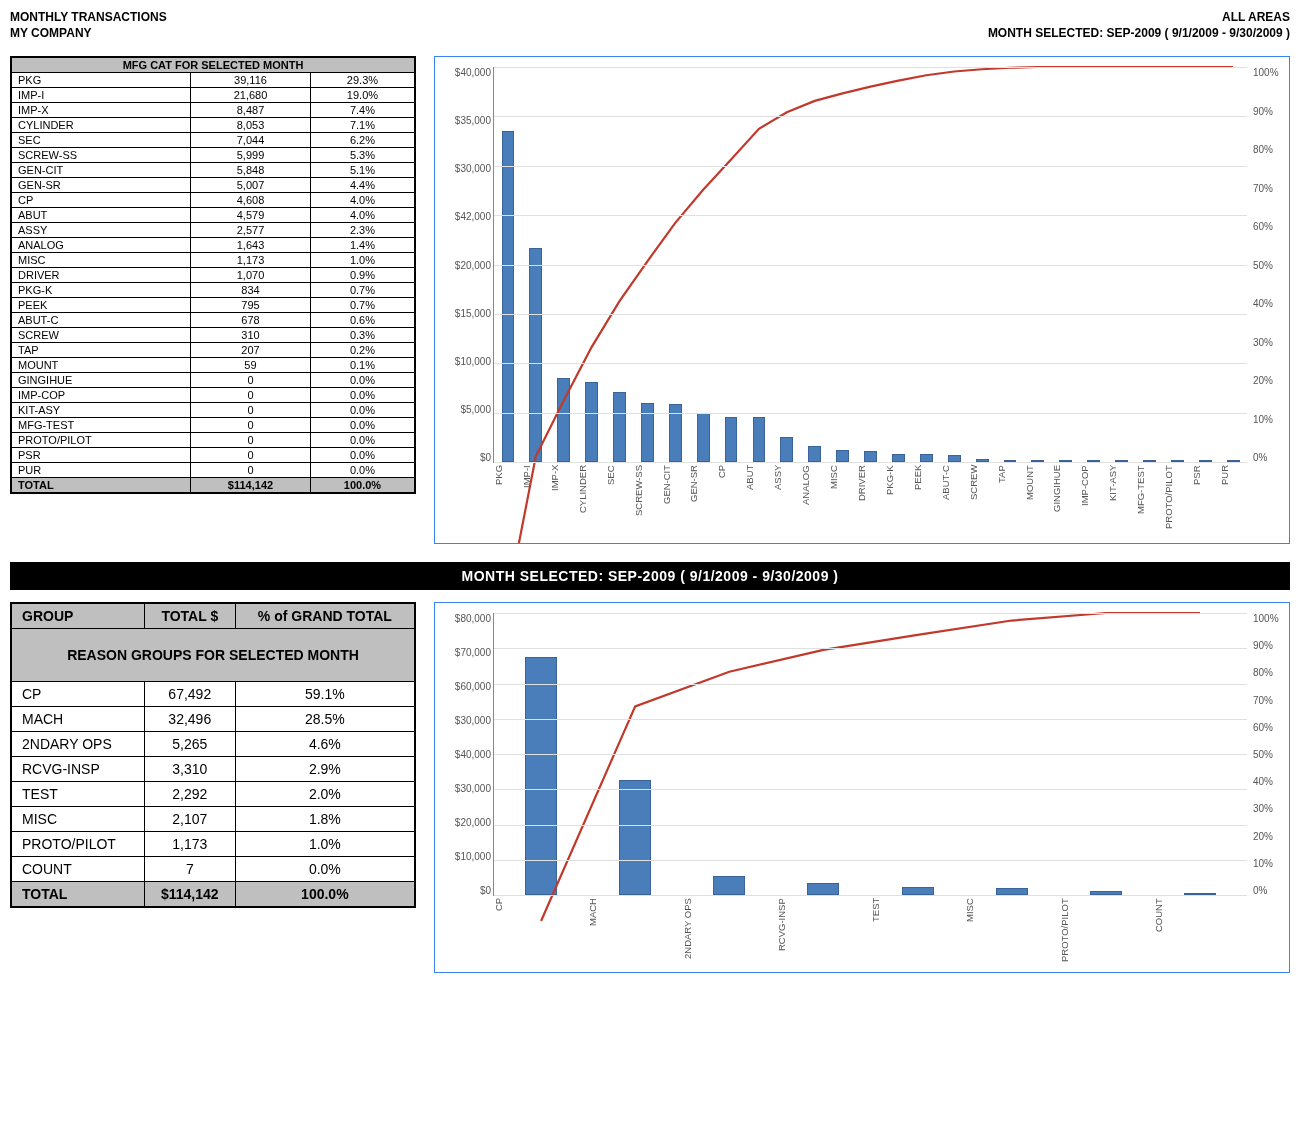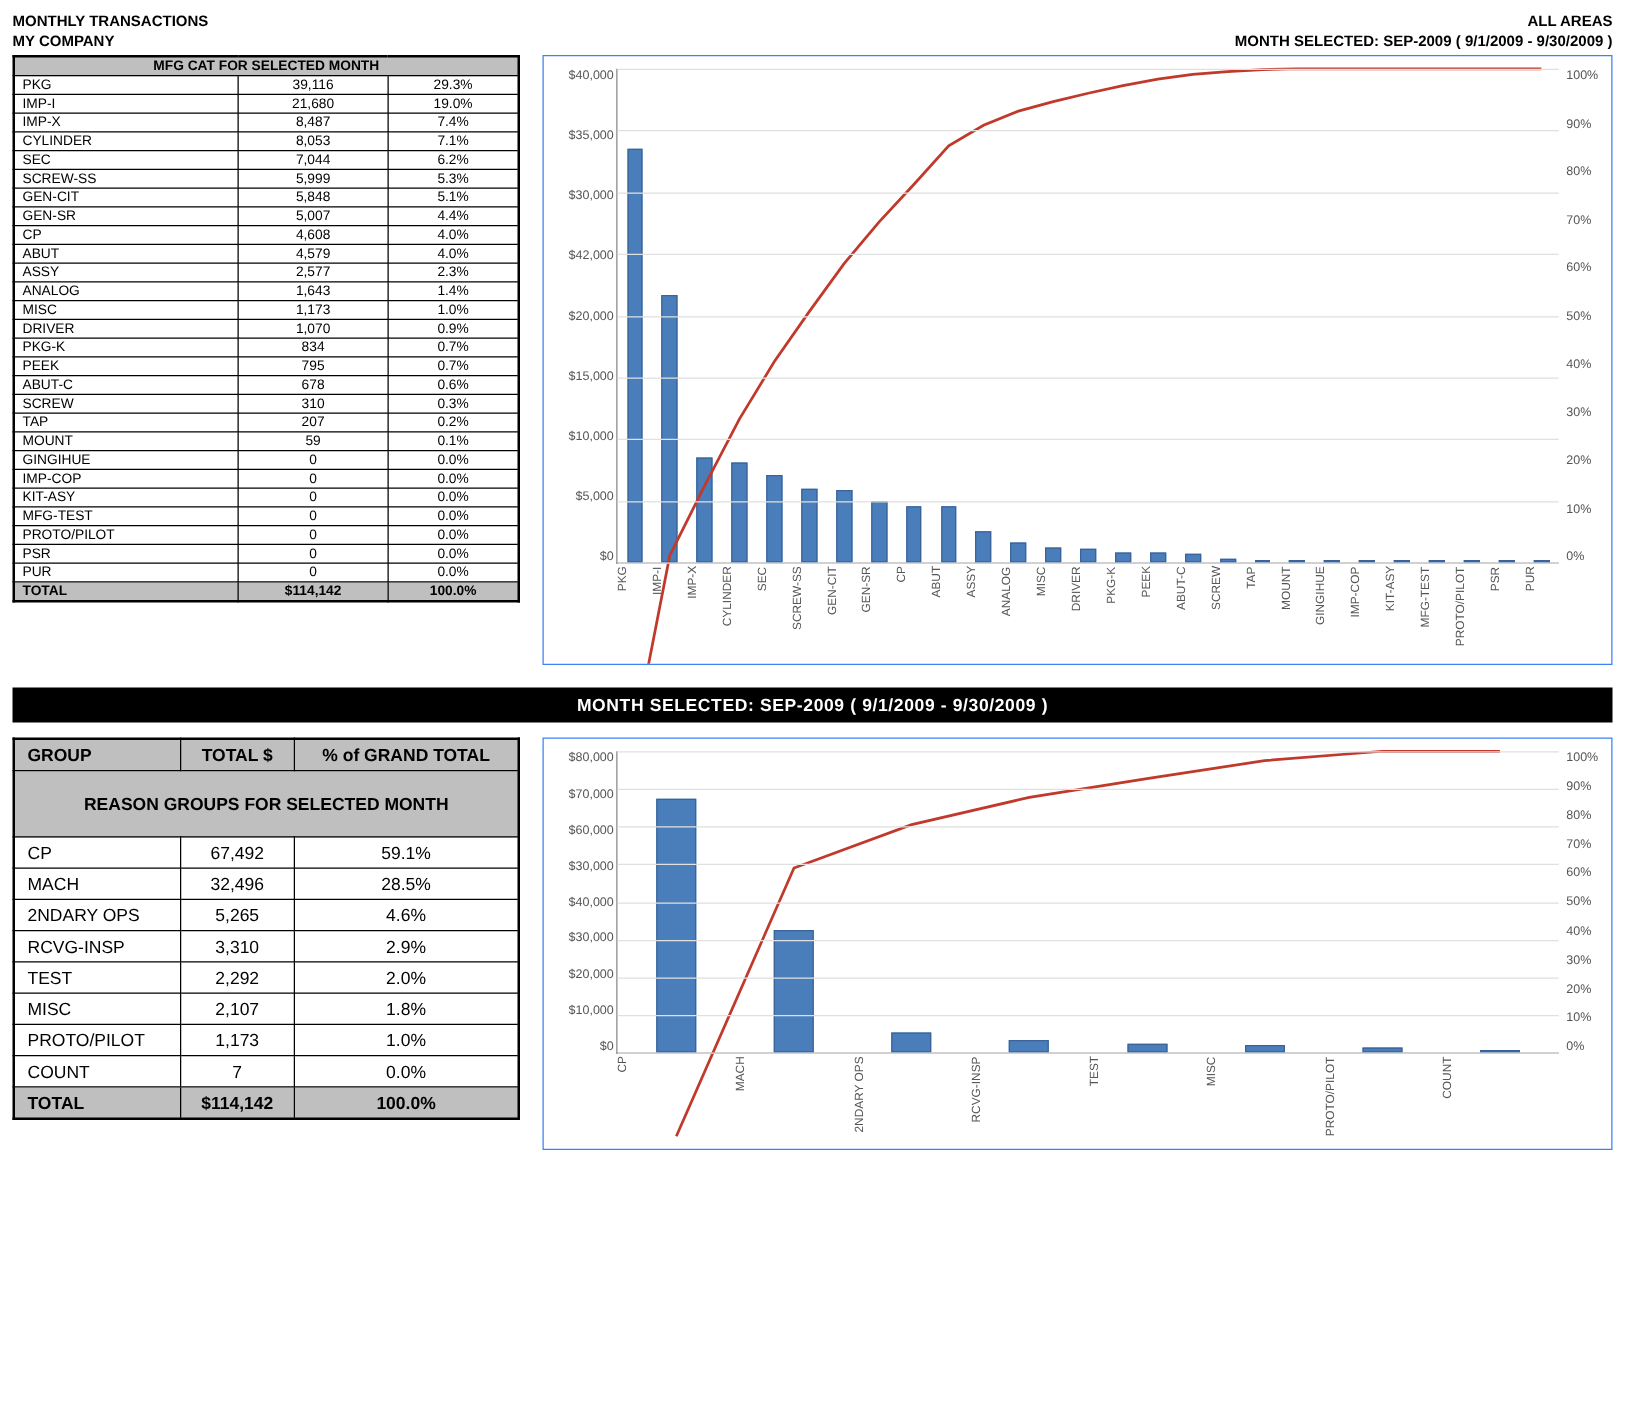--- a/index.html
+++ b/index.html
@@ -14,21 +14,21 @@
   .header-row {
     display: flex;
     justify-content: space-between;
     font-weight: bold;
     margin-bottom: 2px;
     align-items: flex-end;
   }
   .section {
     display: flex;
     gap: 18px;
-    margin-top: 4px;
+    margin-top: 16px;
     align-items: flex-start;
   }
   .tbl {
     border-collapse: collapse;
     border: 2px solid #000;
     flex: 0 0 auto;
   }
   .tbl-title {
     text-align: center;
     font-weight: bold;
@@ -542,21 +542,21 @@
       </tbody>
     <tbody>
         <tr class="total">
       <td class="left">TOTAL</td>
       <td>$114,142</td>
       <td>100.0%</td>
     </tr>
   </tbody>
     </table>
 
-  <div class="chart-box" id="chart2" style="height:330px">
+  <div class="chart-box" id="chart2" style="height:371px">
     <div class="chart-inner">
       <div class="y-left-labels" id="c2-yleft" style="bottom: 76px;">
           <div>$80,000</div>
           <div>$70,000</div>
           <div>$60,000</div>
           <div>$30,000</div>
           <div>$40,000</div>
           <div>$30,000</div>
           <div>$20,000</div>
           <div>$10,000</div>

